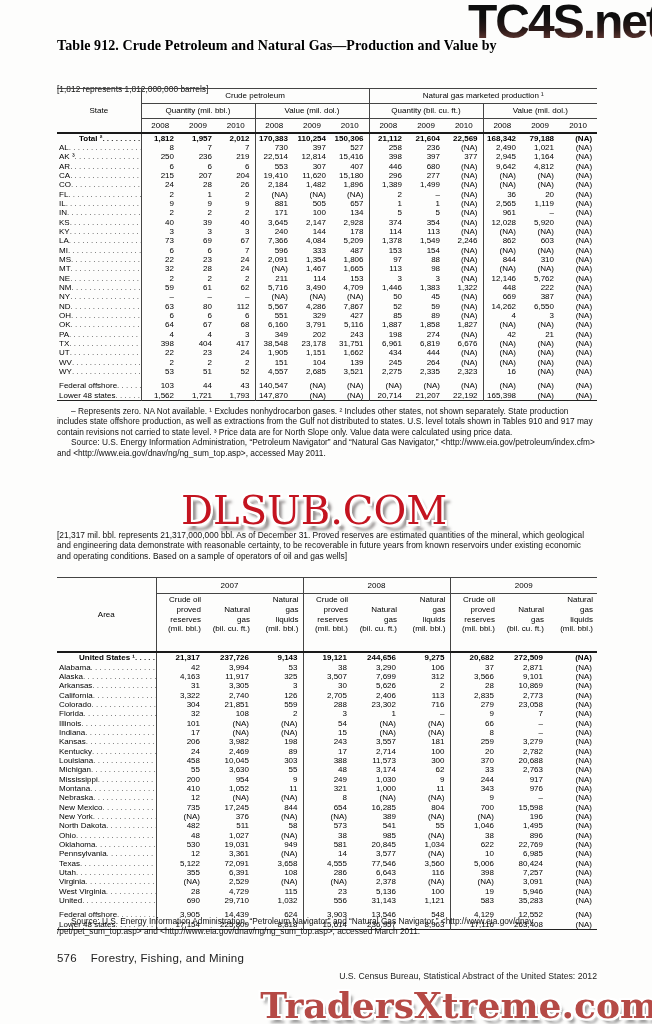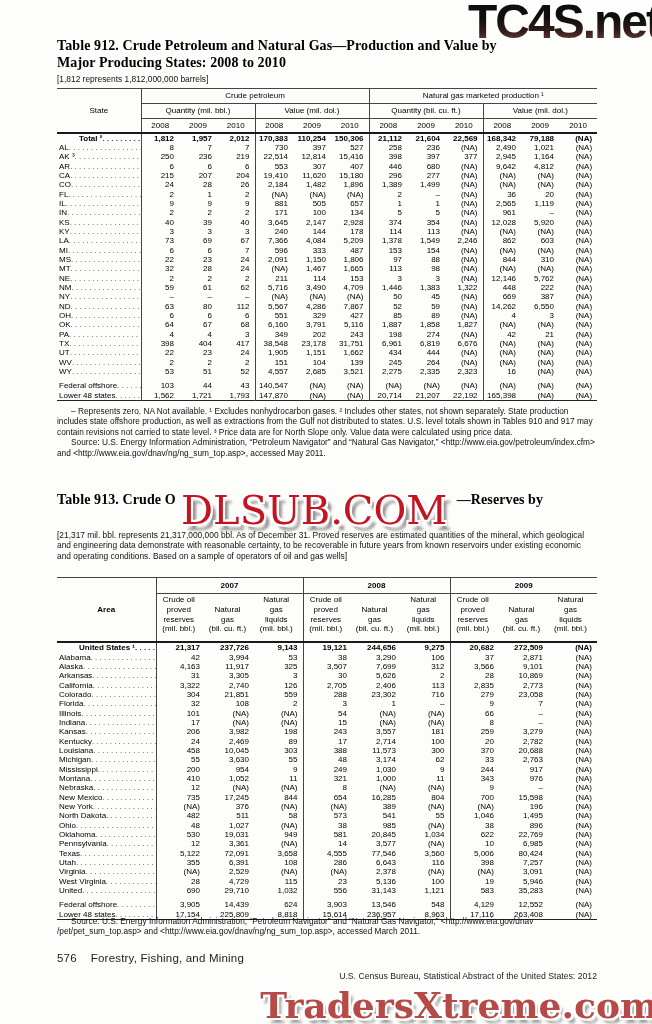--- a/index.html
+++ b/index.html
@@ -35,24 +35,24 @@
   td.num { text-align:right; padding-right:5px; }
   tr.bold td { font-weight:bold; }
   tr.bold .name { padding-left:20px; }
   tr.spacer td { height:5px; line-height:5px; }
   .lblwrap { display:flex; align-items:flex-end; overflow:hidden; padding-left:2px; }
   .name { white-space:nowrap; }
   .dots { flex:1; overflow:hidden; white-space:nowrap; color:#333; }
   .dots::before { content:" .\00a0.\00a0.\00a0.\00a0.\00a0.\00a0.\00a0.\00a0.\00a0.\00a0.\00a0.\00a0.\00a0.\00a0.\00a0.\00a0.\00a0.\00a0.\00a0.\00a0.\00a0.\00a0.\00a0.\00a0."; }
   #t912 thead tr.yrow th { height:14px; }
   #t912 thead tr.grow th, #t912 thead tr.srow th { height:15px; }
-  #t913 thead tr.grow th { height:16px;font-weight:bold; }
+  #t913 thead tr.grow th { height:16px; }
   #t913 thead th.colhdr {
-    white-space:pre-line; vertical-align:bottom;
-    padding:1px 4px 7px 0; line-height:9.8px; height:36px;
+    white-space:pre-line; text-align:right; vertical-align:bottom;
+    padding:1px 4px 17px 0; line-height:9.8px; height:36px;
   }
 
   
   .page-footer-left { left:57px; font-size:11.5px; color:#1c1c1c; letter-spacing:.2px; }
   .page-footer-left .pgnum { margin-right:14px; }
   .census-line { left:57px; width:540px; text-align:right; font-size:8.7px; color:#1c1c1c; }
 
   
   .wm-top {
     top:-6px; right:-8px; z-index:6;
@@ -82,23 +82,22 @@
 </style>
 </head>
 <body>
 
 <div class="abs wm-top">TC4S.net</div>
 <div class="abs wm-mid">DLSUB.COM</div>
 <div class="abs wm-bottom">TradersXtreme.com</div>
 
 <div class="abs tbl-title" style="top:38px">
   <div>Table 912. Crude Petroleum and Natural Gas—Production and Value by</div>
-  <div>Major Producing States: 2008 to 2010</div>
 </div>
-<div class="abs bracket-note" style="top:74px">[1,812 represents 1,812,000,000 barrels]</div>
+<div class="abs bracket-note" style="top:84px">[1,812 represents 1,812,000,000 barrels]</div>
 
 <table id="t912" class="abs" style="top:88px;left:57px">
   <colgroup>
     <col style="width:84px">
     <col span="12" style="width:38px">
   </colgroup>
   <thead>
     <tr class="grow">
       <th class="lblhead" rowspan="3">State</th>
       <th class="gline" colspan="6">Crude petroleum</th>
@@ -390,21 +389,21 @@
         <td class="lblcell">
           <div class="lblwrap">
             <span class="name">MS</span>
             <span class="dots"></span>
           </div>
         </td>
         <td class="num">22</td>
         <td class="num">23</td>
         <td class="num">24</td>
         <td class="num vl">2,091</td>
-        <td class="num">1,150</td>
+        <td class="num">1,354</td>
         <td class="num">1,806</td>
         <td class="num vl">97</td>
         <td class="num">88</td>
         <td class="num">(NA)</td>
         <td class="num vl">844</td>
         <td class="num">310</td>
         <td class="num">(NA)</td>
       </tr>
       <tr>
         <td class="lblcell">
@@ -703,21 +702,20 @@
       </tr>
     </tbody>
 </table>
 
 <div class="abs footnote-block" style="top:406px">
   <p>– Represents zero. NA Not available.  ¹ Excludes nonhydrocarbon gases. ² Includes other states, not shown separately. State production includes state offshore production, as well as extractions from the Gulf not distributed to states. U.S. level totals shown in Tables 910 and 917 may contain revisions not carried to state level. ³ Price data are for North Slope only. Value data were calculated using price data.</p>
   <p>Source: U.S. Energy Information Administration, “Petroleum Navigator” and “Natural Gas Navigator,” &lt;http://www.eia.gov/petroleum/index.cfm&gt; and &lt;http://www.eia.gov/dnav/ng/ng_sum_top.asp&gt;, accessed May 2011.</p>
 </div>
 
 <div class="abs tbl-title" style="top:492px">
-  <div><span>Table 913. Crude O</span><span class="title-gap"></span><span>—Reserves by</span></div>
 </div>
 <div class="abs bracket-note" style="top:530px">[21,317 mil. bbl. represents 21,317,000,000 bbl. As of December 31. Proved reserves are estimated quantities of the mineral, which geological and engineering data demonstrate with reasonable certainty, to be recoverable in future years from known reservoirs under existing economic and operating conditions. Based on a sample of operators of oil and gas wells]</div>
 
 <table id="t913" class="abs" style="top:577px;left:57px">
   <colgroup>
     <col style="width:99px">
     <col span="9" style="width:49px">
   </colgroup>
   <thead>
     <tr class="grow">

